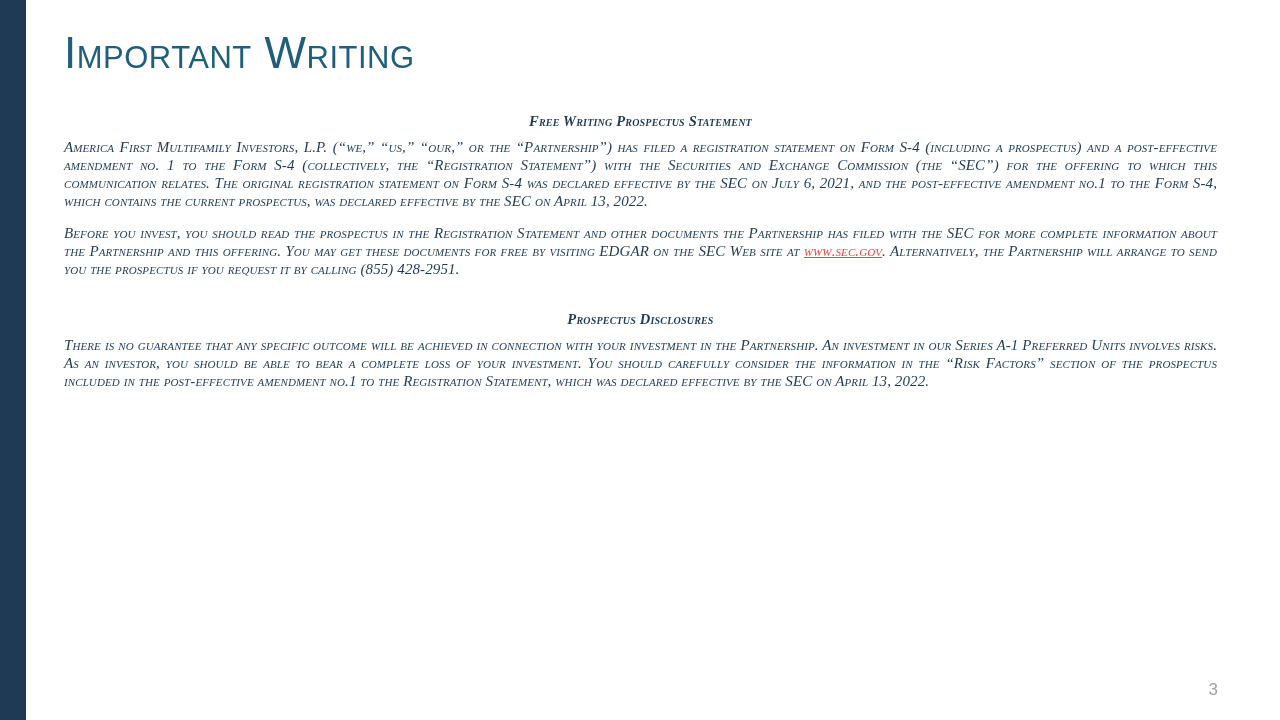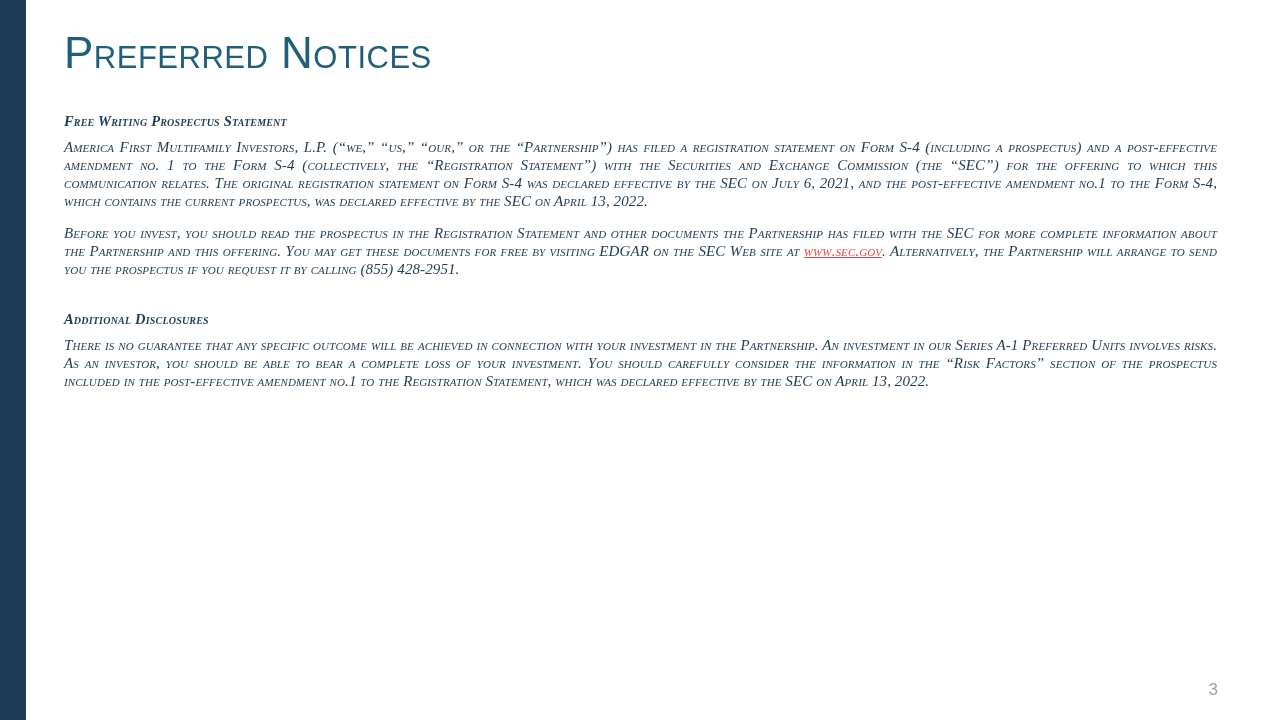--- a/index.html
+++ b/index.html
@@ -51,20 +51,21 @@
   .section-heading {
     font-family: "Liberation Serif", serif;
     font-variant: small-caps;
     font-weight: bold;
     font-style: italic;
     font-size: 14.5px;
     line-height: 18px;
     color: #1f3a54;
     margin: 0 0 8px 0;
     letter-spacing: 0.2px;
+    text-align: center;
   }
   .para {
     font-family: "Liberation Serif", serif;
     font-variant: small-caps;
     font-style: italic;
     font-size: 15px;
     line-height: 18px;
     color: #1f3a54;
     margin: 0 0 14px 0;
     text-align: justify;
@@ -84,34 +85,34 @@
     font-size: 17px;
     color: #9fa2a5;
   }
 </style>
 </head>
 <body>
 
 <div class="slide">
   <div class="accent-bar"></div>
 
-  <div class="slide-title">Preferred Notices</div>
+  <div class="slide-title">Important Writing</div>
 
   <div class="body-area">
 
     <div class="section-heading">Free Writing Prospectus Statement</div>
 
     <div class="para">America First Multifamily Investors, L.P. (“we,” “us,” “our,” or the “Partnership”) has filed a registration statement on Form S-4 (including a prospectus) and a post-effective amendment no. 1 to the Form S-4 (collectively, the “Registration Statement”) with the Securities and Exchange Commission (the “SEC”) for the offering to which this communication relates. The original registration statement on Form S-4 was declared effective by the SEC on July 6, 2021, and the post-effective amendment no.1 to the Form S-4, which contains the current prospectus, was declared effective by the SEC on April 13, 2022.</div>
 
     <div class="para">
       <span>Before you invest, you should read the prospectus in the Registration Statement and other documents the Partnership has filed with the SEC for more complete information about the Partnership and this offering.  You may get these documents for free by visiting EDGAR on the SEC Web site at </span><a class="link" href="#">www.sec.gov</a><span>.  Alternatively, the Partnership will arrange to send you the prospectus if you request it by calling (855) 428-2951.</span>
     </div>
 
     <div class="gap-med"></div>
 
-    <div class="section-heading">Additional Disclosures</div>
+    <div class="section-heading">Prospectus Disclosures</div>
 
     <div class="para">There is no guarantee that any specific outcome will be achieved in connection with your investment in the Partnership.  An investment in our Series A-1 Preferred Units involves risks.  As an investor, you should be able to bear a complete loss of your investment.  You should carefully consider the information in the “Risk Factors” section of the prospectus included in the post-effective amendment no.1 to the Registration Statement, which was declared effective by the SEC on April 13, 2022.</div>
 
   </div>
 
   <div class="page-number">3</div>
 </div>
 
 </body></html>

